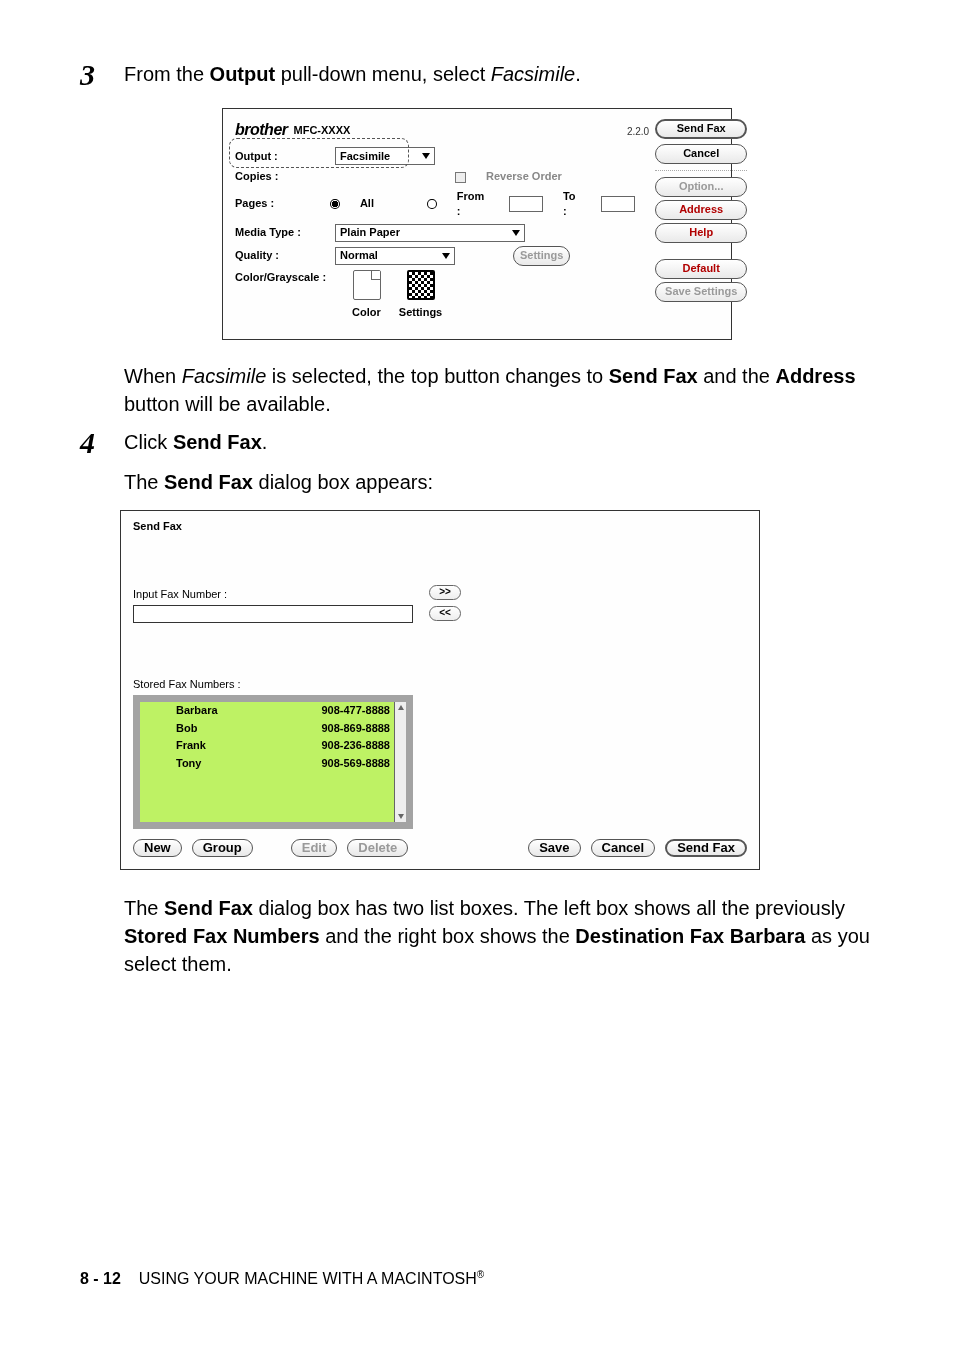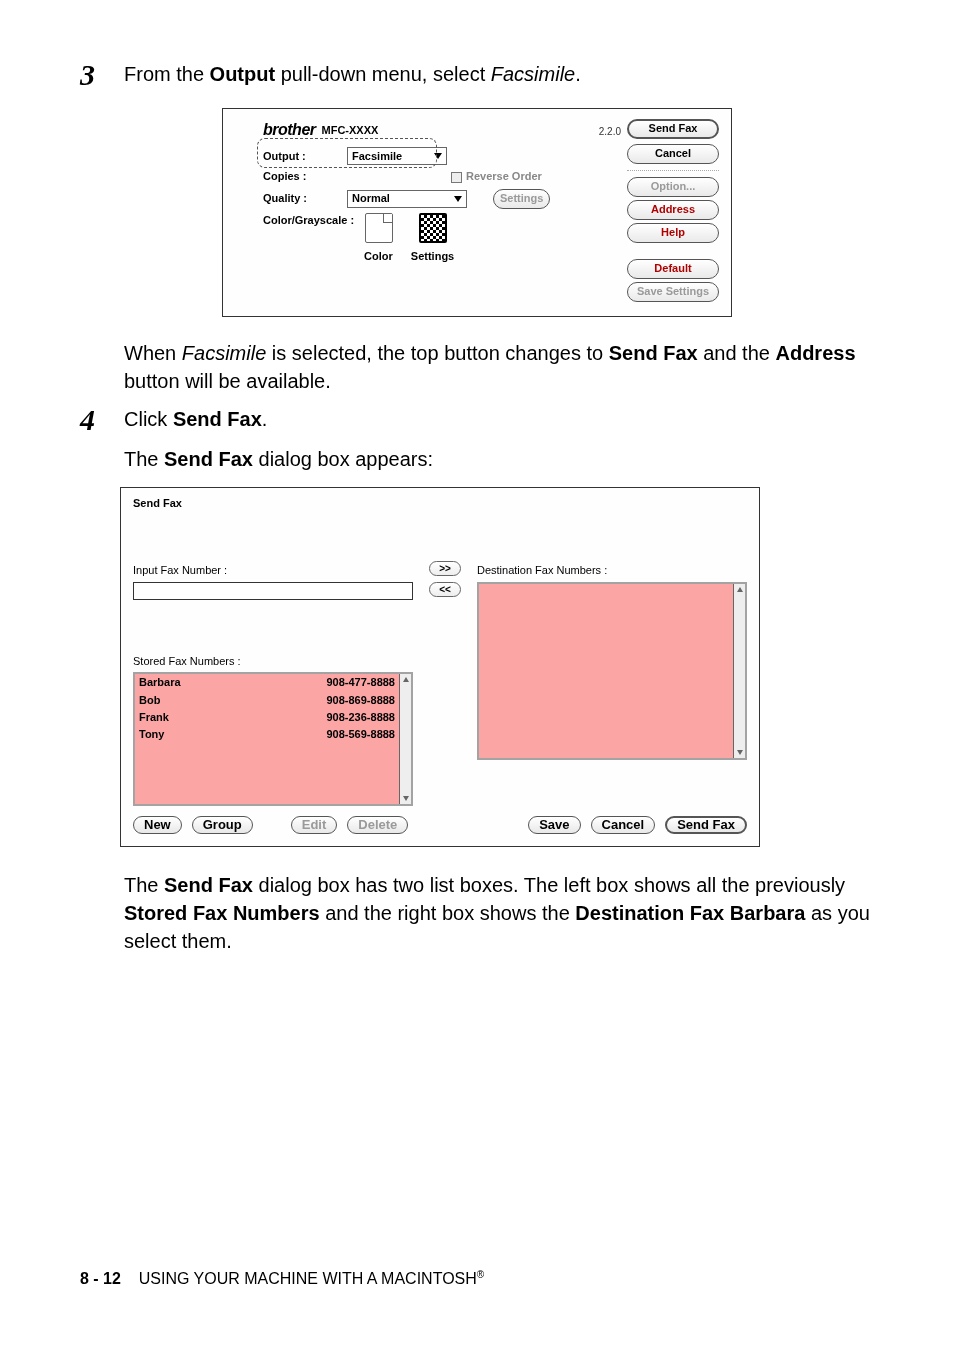--- a/index.html
+++ b/index.html
@@ -35,29 +35,29 @@
   .dlg1 {
     width: 510px;
     margin: 18px auto 22px auto;
     border: 1px solid #333;
     padding: 10px 12px 14px 12px;
     font-size: 12px;
     font-family: Verdana, Arial, sans-serif;
     background: #fefefe;
     position: relative;
   }
-  .dlg1-cols { display: flex; margin-left: 28px; }
+  .dlg1-cols { display: flex; }
   .dlg1-left { flex: 1; padding-right: 10px; }
   .dlg1-right { width: 102px; display: flex; flex-direction: column; gap: 3px; align-items: flex-end; }
   .brother-row { display:flex; align-items:center; gap:6px; margin-bottom:6px; }
   .brother-logo { font-family: Arial; font-weight:900; font-style:italic; font-size:16px; letter-spacing:-0.5px; color:#000; }
   .mfc { font-weight:bold; font-size:11px; }
   .verrow { display:flex; justify-content:flex-end; align-items:flex-end; gap:6px; margin-bottom:2px; }
   .ver { font-size:10px; color:#333; }
-  .d1row { display:flex; align-items:center; gap:4px; margin: 4px 0; }
+  .d1row { display:flex; align-items:center; gap:20px; margin: 4px 0; }
   .d1label { font-weight:bold; width:80px; font-size:11px; }
   .d1label-w { font-weight:bold; font-size:11px; }
   .select-box {
     display:inline-flex; align-items:center; justify-content:space-between;
     border:1px solid #666; background:#fff; height:18px; padding:0 4px; font-size:11px; font-weight:bold;
   }
   .tri-down { display:inline-block; border-left:4px solid transparent; border-right:4px solid transparent; border-top:6px solid #000; margin-left:6px; }
   .cb { display:inline-block; width:11px; height:11px; border:1px solid #777; background:#eee; vertical-align:middle; }
   .radio-on { display:inline-block; width:10px; height:10px; border:1px solid #000; border-radius:50%; background: radial-gradient(circle,#000 0 3px,#fff 3px); vertical-align:middle; }
   .radio-off { display:inline-block; width:10px; height:10px; border:1px solid #000; border-radius:50%; background:#fff; vertical-align:middle; }
@@ -86,21 +86,21 @@
     font-family: Verdana, Arial, sans-serif;
     background:#fefefe;
   }
   .dlg2-title { font-weight:bold; margin-bottom:8px; }
   .dlg2-cols { display:flex; gap:10px; }
   .col-l { width:280px; }
   .col-m { width:44px; display:flex; flex-direction:column; align-items:center; gap:6px; padding-top:42px; }
   .col-r { flex:1; }
   .lbl { font-weight:normal; margin-bottom:3px; display:block;margin-top:44px; }
   .inputwide { border:1px solid #333; height:18px; width:100%; background:#fff; }
-  .listbox { border:2px solid #a3a3a3; height:134px; background:#fca5a5; display:flex; }
+  .listbox { border:7px solid #a3a3a3; height:134px; background:#bef264; display:flex;padding-left:32px; }
   .listpane { flex:1; overflow:hidden; }
   .listrow { display:flex; justify-content:space-between; padding:1px 4px; font-weight:bold; }
   .scroll { width:12px; border-left:1px solid #666; background:#eee; position:relative; }
   .scroll-up, .scroll-down { position:absolute; left:0; right:0; height:11px; display:flex; align-items:center; justify-content:center; }
   .scroll-up { top:0; } .scroll-down { bottom:0; }
   .tri-up-sm { border-left:3px solid transparent; border-right:3px solid transparent; border-bottom:5px solid #666; }
   .tri-dn-sm { border-left:3px solid transparent; border-right:3px solid transparent; border-top:5px solid #666; }
   .minibtn { border:1px solid #666; border-radius:8px; width:32px; height:15px; font-size:10px; display:flex; align-items:center; justify-content:center; background:linear-gradient(#fff,#eee); font-weight:bold; }
   .btnrow { display:flex; gap:10px; margin-top:10px; }
   .btn2 { border:1px solid #555; border-radius:9px; height:18px; font-size:13px; font-weight:bold; padding:0 10px; display:inline-flex; align-items:center; justify-content:center; background:linear-gradient(#fff,#e8e8e8); }
@@ -136,20 +136,38 @@
           <span class="tri-down"></span>
         </span>
       </div>
       <div class="d1row">
         <span class="d1label">Copies :</span>
         <span style="width:100px;"></span>
         <span class="cb"></span>
         <span class="d1label-w" style="color:#888;text-align:center;">Reverse Order</span>
       </div>
       <div class="d1row">
+        <span class="d1label">Pages :</span>
+        <span class="radio-on"></span>
+        <span class="d1label-w">All</span>
+        <span style="width:14px;"></span>
+        <span class="radio-off"></span>
+        <span class="d1label-w">From :</span>
+        <span class="txtin"></span>
+        <span class="d1label-w">To :</span>
+        <span class="txtin"></span>
+      </div>
+      <div class="d1row">
+        <span class="d1label" style="width:80px;">Media Type :</span>
+        <span class="select-box" style="width:190px;">
+          <span>Plain Paper</span>
+          <span class="tri-down"></span>
+        </span>
+      </div>
+      <div class="d1row">
         <span class="d1label">Quality :</span>
         <span class="select-box" style="width:120px;">
           <span>Normal</span>
           <span class="tri-down"></span>
         </span>
         <span style="width:18px;"></span>
         <span class="btn dis">Settings</span>
       </div>
       <div class="d1row" style="align-items:flex-start;">
         <span class="d1label-w">Color/Grayscale :</span>
@@ -230,34 +248,20 @@
           <div class="scroll-down">
               <span class="tri-dn-sm"></span>
             </div>
         </div>
       </div>
     </div>
     <div class="col-m">
       <div class="minibtn">&gt;&gt;</div>
       <div class="minibtn">&lt;&lt;</div>
     </div>
-    <div class="col-r">
-      <span class="lbl">Destination Fax Numbers :</span>
-      <div class="listbox" style="height:178px;">
-        <div class="listpane"></div>
-        <div class="scroll">
-          <div class="scroll-up">
-              <span class="tri-up-sm"></span>
-            </div>
-          <div class="scroll-down">
-              <span class="tri-dn-sm"></span>
-            </div>
-        </div>
-      </div>
-    </div>
   </div>
   <div class="btnrow">
     <span class="btn2">New</span>
     <span class="btn2">Group</span>
     <span style="width:18px;"></span>
     <span class="btn2 dis">Edit</span>
     <span class="btn2 dis">Delete</span>
     <span style="flex:1;"></span>
     <span class="btn2">Save</span>
     <span class="btn2">Cancel</span>

